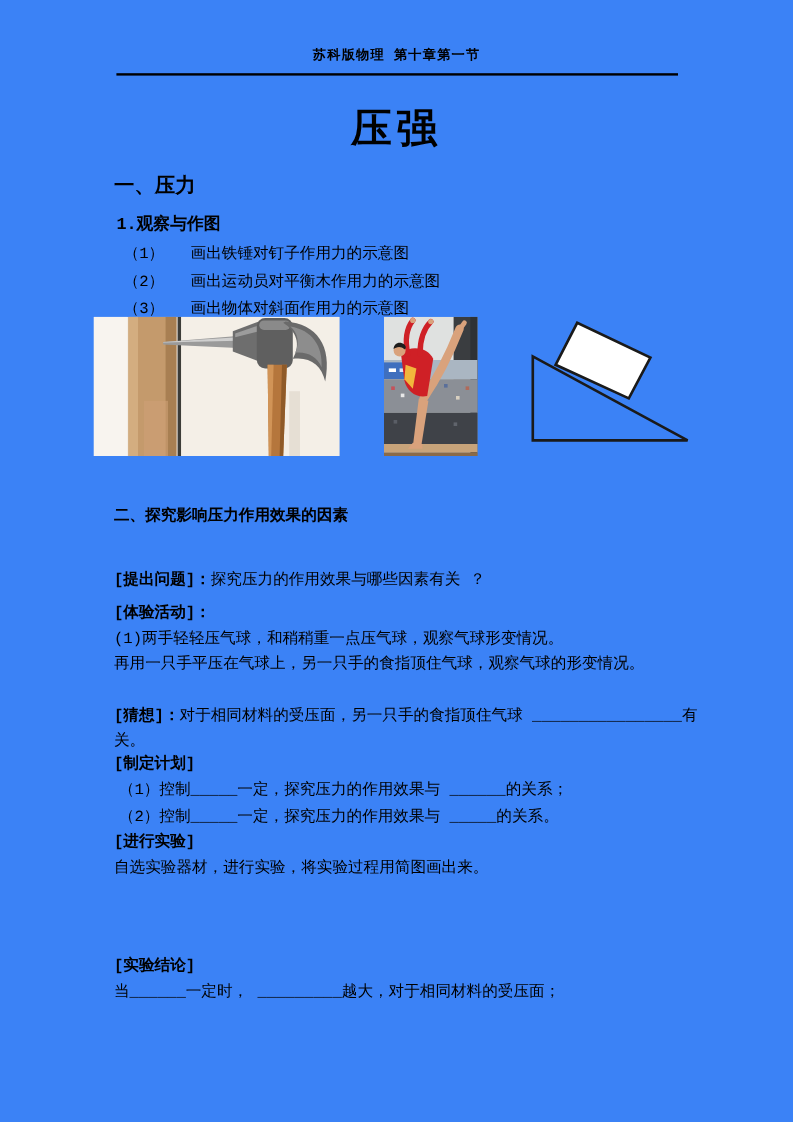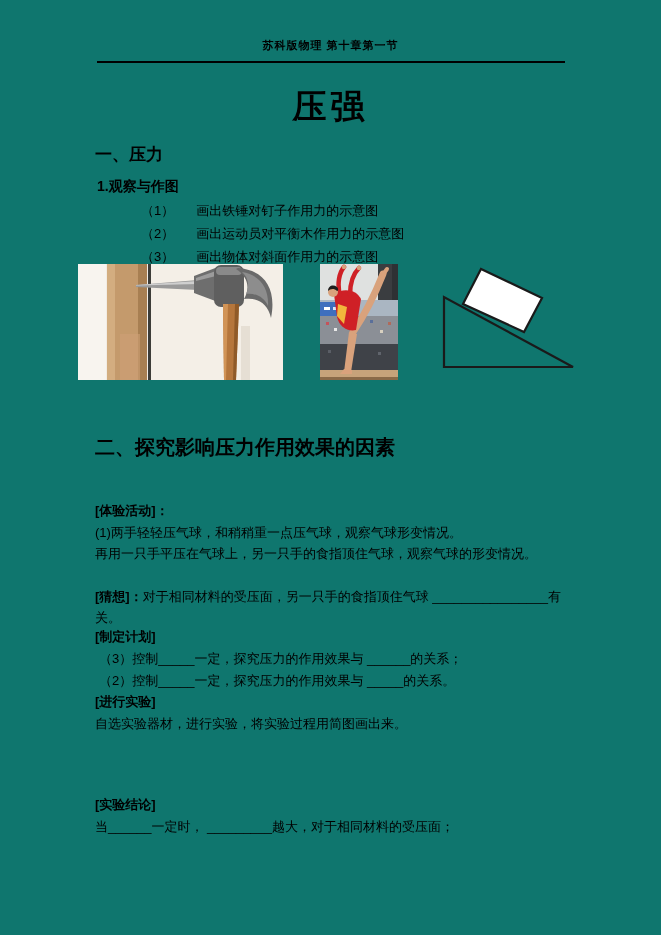--- a/index.html
+++ b/index.html
@@ -1,45 +1,45 @@
 <!DOCTYPE html>
 <html><head>
 <meta charset="utf-8">
 <style>
   html,body{margin:0;padding:0;background:#ffffff;}
   .page{
     position:relative;
     width:661px;height:935px;
-    background:#0f766e;
+    background:#3b82f6;
     color:#000;
-    font-family:Liberation Sans, sans-serif;
+    font-family:Liberation Mono, monospace;
     overflow:hidden;
   }
   .hdr{
     position:absolute;top:38px;left:0;width:100%;
     text-align:center;font-size:11px;font-weight:bold;letter-spacing:1px;
   }
   .hdr-rule{
     position:absolute;top:61px;left:97px;width:468px;height:0;
     border-top:2px solid #000;
   }
   .doc-title{
     position:absolute;top:84px;left:0;width:100%;
     text-align:center;font-size:34px;font-weight:bold;letter-spacing:4px;
   }
   .s1-heading{position:absolute;top:143px;left:95px;font-size:17px;font-weight:bold;}
   .s1-sub{position:absolute;top:178px;left:97px;font-size:14px;font-weight:bold;}
-  .item{position:absolute;left:103px;font-size:13px;white-space:nowrap;margin-left:38px;}
+  .item{position:absolute;left:103px;font-size:13px;white-space:nowrap;}
   .item .num{margin-right:22px;}
   .i1{top:202px}.i2{top:225px}.i3{top:248px}
   .fig{position:absolute;}
   .fig-hammer{left:78px;top:264px;}
   .fig-gymnast{left:320px;top:264px;}
   .fig-incline{left:436px;top:253px;}
-  .s2-heading{position:absolute;top:434px;left:95px;font-size:20px;font-weight:bold;}
+  .s2-heading{position:absolute;top:420px;left:95px;font-size:13px;font-weight:bold;}
   .para{position:absolute;left:95px;font-size:13px;white-space:nowrap;line-height:15px;}
   .para .lbl{font-weight:bold;}
   .p-propose{top:476px}
   .p-activity{top:503px}
   .p-act1{top:525px}
   .p-act2{top:546px}
   .p-act3{top:568px}
   .p-guess1{top:589px}
   .p-guess2{top:610px}
   .p-plan{top:629px}
@@ -144,20 +144,23 @@
 
   <div class="fig fig-incline">
     <svg width="140" height="118" viewBox="0 0 140 118">
       <polygon points="8,44 8,114 137,114" fill="none" stroke="#1a1a1a" stroke-width="2.2" stroke-linejoin="miter"></polygon>
       <polygon points="27,51 45,16 106,45 88,79" fill="#ffffff" stroke="#1a1a1a" stroke-width="2.2" stroke-linejoin="miter"></polygon>
     </svg>
   </div>
 
   <div class="s2-heading">二、探究影响压力作用效果的因素</div>
 
+  <div class="para p-propose">
+    <span class="lbl">[提出问题]：</span><span>探究压力的作用效果与哪些因素有关 ？</span>
+  </div>
 
   <div class="para p-activity">
     <span class="lbl">[体验活动]：</span>
   </div>
   <div class="para p-act1">
     <span>(1)两手轻轻压气球，和稍稍重一点压气球，观察气球形变情况。</span>
   </div>
   <div class="para p-act2">
     <span>再用一只手平压在气球上，另一只手的食指顶住气球，观察气球的形变情况。</span>
   </div>
@@ -166,21 +169,21 @@
     <span class="lbl">[猜想]：</span><span>对于相同材料的受压面，另一只手的食指顶住气球 ________________有</span>
   </div>
   <div class="para p-guess2">
     <span>关。</span>
   </div>
 
   <div class="para p-plan">
     <span class="lbl">[制定计划]</span>
   </div>
   <div class="para p-plan1">
-    <span>（3）控制_____一定，探究压力的作用效果与 ______的关系；</span>
+    <span>（1）控制_____一定，探究压力的作用效果与 ______的关系；</span>
   </div>
   <div class="para p-plan2">
     <span>（2）控制_____一定，探究压力的作用效果与 _____的关系。</span>
   </div>
 
   <div class="para p-doexp">
     <span class="lbl">[进行实验]</span>
   </div>
   <div class="para p-doexp-text">
     <span>自选实验器材，进行实验，将实验过程用简图画出来。</span>

